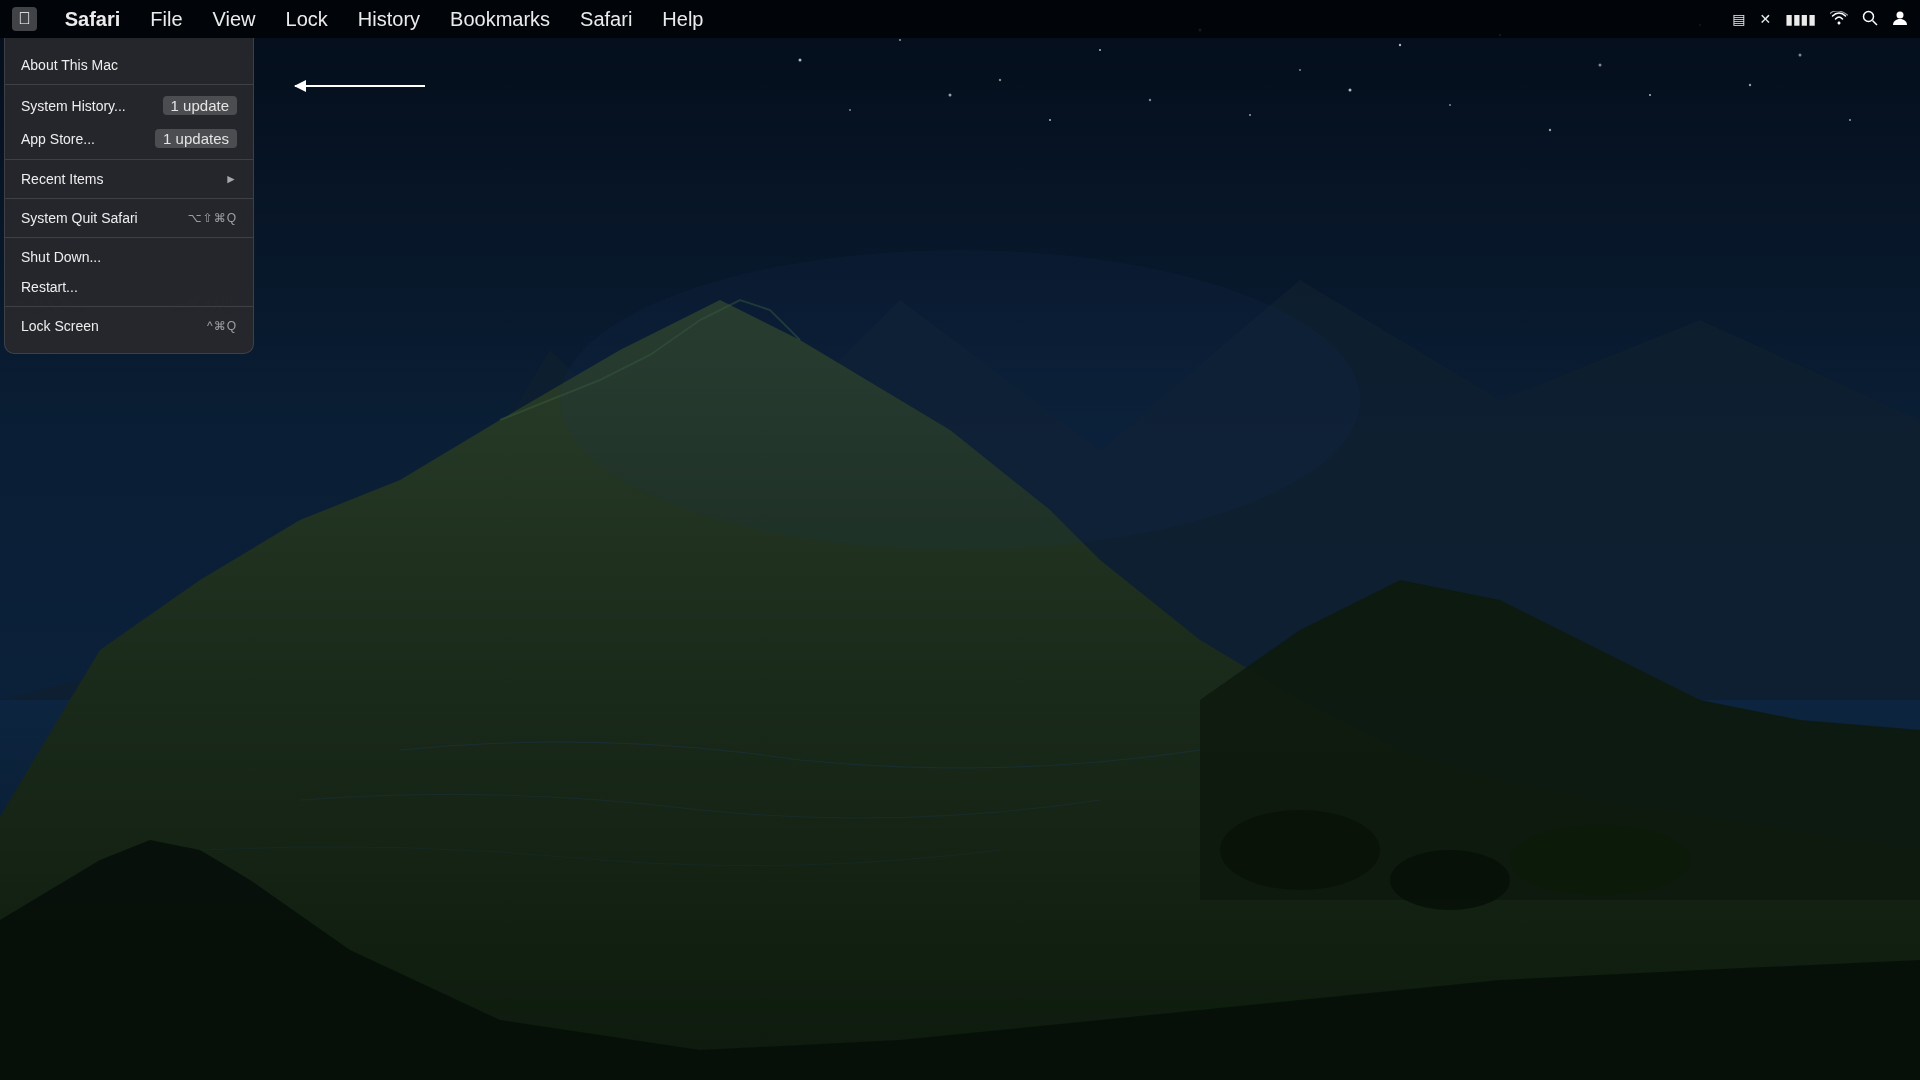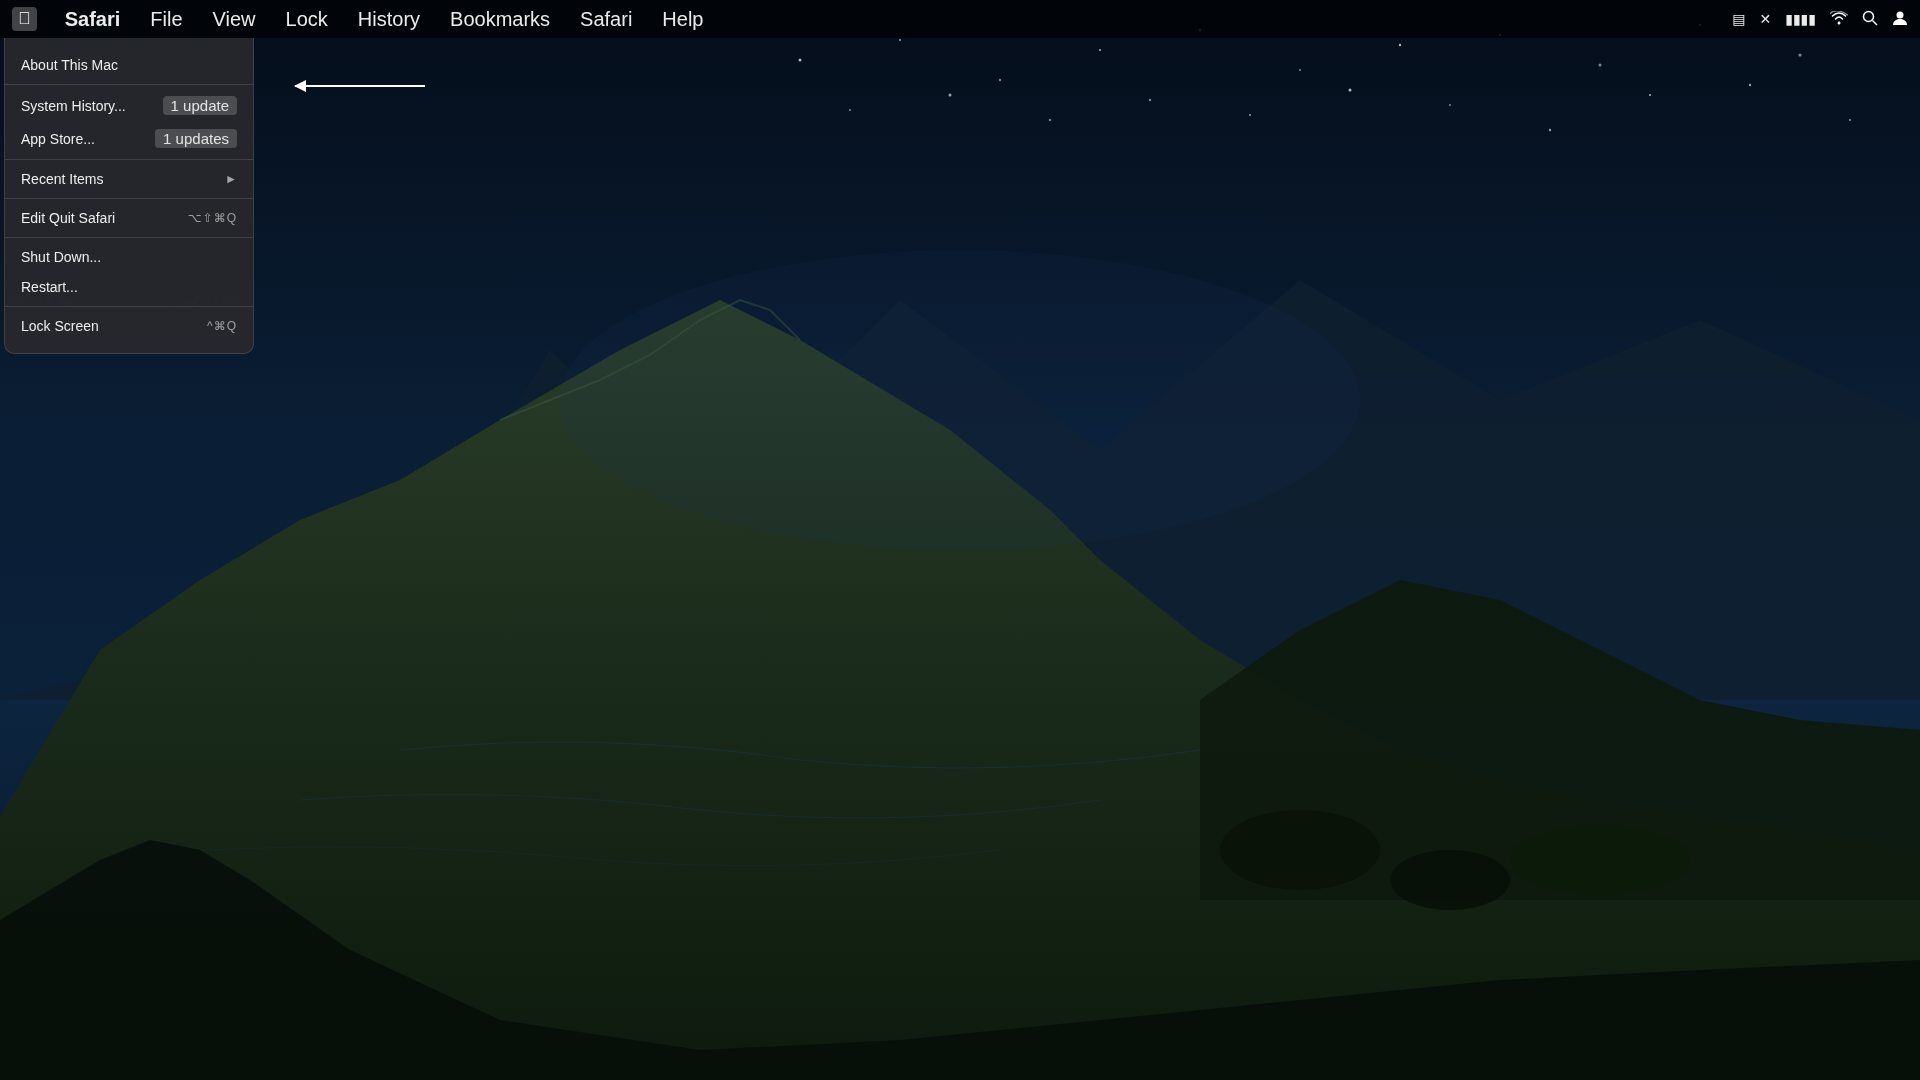--- a/index.html
+++ b/index.html
@@ -314,21 +314,21 @@
   <div class="menu-separator"></div>
 
   <div class="menu-item">
     <span class="menu-item-label">Recent Items</span>
     <span class="menu-item-arrow">►</span>
   </div>
 
   <div class="menu-separator"></div>
 
   <div class="menu-item">
-    <span class="menu-item-label">Edit Quit Safari</span>
+    <span class="menu-item-label">System Quit Safari</span>
     <span class="menu-item-shortcut">⌥⇧⌘Q</span>
   </div>
 
   <div class="menu-separator"></div>
 
 
   <div class="menu-item">
     <span class="menu-item-label">Shut Down...</span>
   </div>
 

